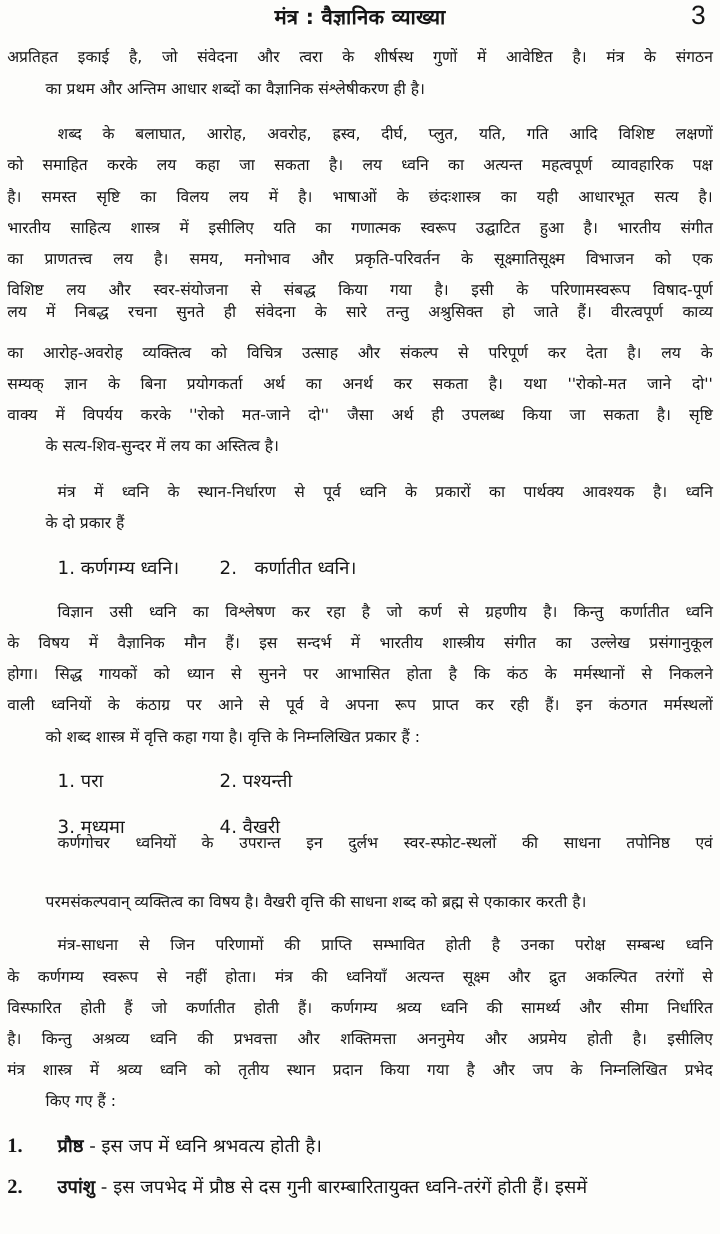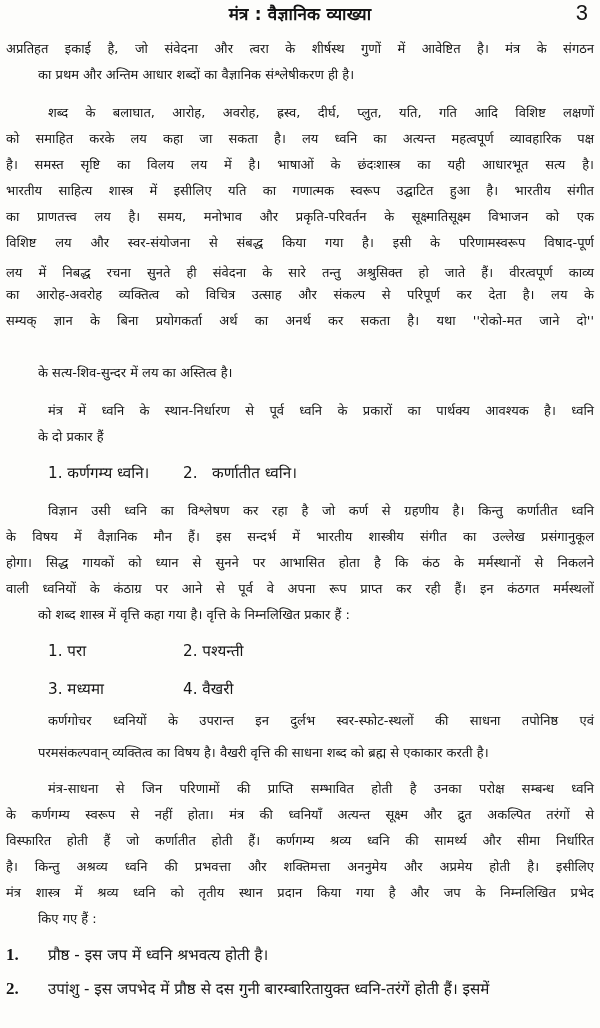--- a/index.html
+++ b/index.html
@@ -21,42 +21,43 @@
   }
   .ln {
     position: absolute; left: 6px; width: 588px;
     font-size: 13px; line-height: 26px; white-space: nowrap;
     text-align: justify; text-align-last: justify;
   }
   .ln.last { text-align-last: left; margin-left: 32px; }
   .ln.ind { left: 48px; width: 546px; }
   .item { position: absolute; font-size: 15.2px; line-height: 26px; white-space: nowrap; }
   .num-bold { font-weight: bold; font-family: "Liberation Serif", serif; font-size: 17px; }
-  .term { font-weight: normal; }
+  .term { font-weight: bold; }
 </style>
 </head>
 <body>
 
 <div class="page">
 
   <div class="hdr-title">मंत्र : वैज्ञानिक व्याख्या</div>
   <div class="hdr-num">3</div>
 
   <div class="ln" style="top:36px">अप्रतिहत इकाई है, जो संवेदना और त्वरा के शीर्षस्थ गुणों में आवेष्टित है। मंत्र के संगठन</div>
   <div class="ln last" style="top:62px">का प्रथम और अन्तिम आधार शब्दों का वैज्ञानिक संश्लेषीकरण ही है।</div>
 
   <div class="ln ind" style="top:100px">शब्द के बलाघात, आरोह, अवरोह, ह्रस्व, दीर्घ, प्लुत, यति, गति आदि विशिष्ट लक्षणों</div>
   <div class="ln" style="top:152px">है। समस्त सृष्टि का विलय लय में है। भाषाओं के छंदःशास्त्र का यही आधारभूत सत्य है।</div>
   <div class="ln" style="top:126px">को समाहित करके लय कहा जा सकता है। लय ध्वनि का अत्यन्त महत्वपूर्ण व्यावहारिक पक्ष</div>
   <div class="ln" style="top:178px">भारतीय साहित्य शास्त्र में इसीलिए यति का गणात्मक स्वरूप उद्घाटित हुआ है। भारतीय संगीत</div>
   <div class="ln" style="top:204px">का प्राणतत्त्व लय है। समय, मनोभाव और प्रकृति-परिवर्तन के सूक्ष्मातिसूक्ष्म विभाजन को एक</div>
   <div class="ln" style="top:230px">विशिष्ट लय और स्वर-संयोजना से संबद्ध किया गया है। इसी के परिणामस्वरूप विषाद-पूर्ण</div>
-  <div class="ln" style="top:260px">लय में निबद्ध रचना सुनते ही संवेदना के सारे तन्तु अश्रुसिक्त हो जाते हैं। वीरत्वपूर्ण काव्य</div>
+  <div class="ln" style="top:248px">लय में निबद्ध रचना सुनते ही संवेदना के सारे तन्तु अश्रुसिक्त हो जाते हैं। वीरत्वपूर्ण काव्य</div>
   <div class="ln" style="top:282px">का आरोह-अवरोह व्यक्तित्व को विचित्र उत्साह और संकल्प से परिपूर्ण कर देता है। लय के</div>
   <div class="ln" style="top:308px">सम्यक् ज्ञान के बिना प्रयोगकर्ता अर्थ का अनर्थ कर सकता है। यथा ''रोको-मत जाने दो''</div>
+  <div class="ln" style="top:334px">वाक्य में विपर्यय करके ''रोको मत-जाने दो'' जैसा अर्थ ही उपलब्ध किया जा सकता है। सृष्टि</div>
   <div class="ln last" style="top:360px">के सत्य-शिव-सुन्दर में लय का अस्तित्व है।</div>
 
   <div class="ln ind" style="top:398px">मंत्र में ध्वनि के स्थान-निर्धारण से पूर्व ध्वनि के प्रकारों का पार्थक्य आवश्यक है। ध्वनि</div>
   <div class="ln last" style="top:424px">के दो प्रकार हैं</div>
 
   <div class="item" style="top:460px;left:48px">
     <span>1.</span>
     <span>कर्णगम्य ध्वनि।</span>
   </div>
   <div class="item" style="top:460px;left:183px">
@@ -80,21 +81,21 @@
   </div>
   <div class="item" style="top:676px;left:48px">
     <span>3.</span>
     <span>मध्यमा</span>
   </div>
   <div class="item" style="top:676px;left:183px">
     <span>4.</span>
     <span>वैखरी</span>
   </div>
 
-  <div class="ln ind" style="top:708px">कर्णगोचर ध्वनियों के उपरान्त इन दुर्लभ स्वर-स्फोट-स्थलों की साधना तपोनिष्ठ एवं</div>
+  <div class="ln ind" style="top:691px">कर्णगोचर ध्वनियों के उपरान्त इन दुर्लभ स्वर-स्फोट-स्थलों की साधना तपोनिष्ठ एवं</div>
   <div class="ln last" style="top:740px">परमसंकल्पवान् व्यक्तित्व का विषय है। वैखरी वृत्ति की साधना शब्द को ब्रह्म से एकाकार करती है।</div>
 
   <div class="ln ind" style="top:776px">मंत्र-साधना से जिन परिणामों की प्राप्ति सम्भावित होती है उनका परोक्ष सम्बन्ध ध्वनि</div>
   <div class="ln" style="top:802px">के कर्णगम्य स्वरूप से नहीं होता। मंत्र की ध्वनियाँ अत्यन्त सूक्ष्म और द्रुत अकल्पित तरंगों से</div>
   <div class="ln" style="top:854px">है। किन्तु अश्रव्य ध्वनि की प्रभवत्ता और शक्तिमत्ता अननुमेय और अप्रमेय होती है। इसीलिए</div>
   <div class="ln" style="top:828px">विस्फारित होती हैं जो कर्णातीत होती हैं। कर्णगम्य श्रव्य ध्वनि की सामर्थ्य और सीमा निर्धारित</div>
   <div class="ln" style="top:880px">मंत्र शास्त्र में श्रव्य ध्वनि को तृतीय स्थान प्रदान किया गया है और जप के निम्नलिखित प्रभेद</div>
   <div class="ln last" style="top:906px">किए गए हैं :</div>
 
   <div class="item" style="top:942px;left:6px">

